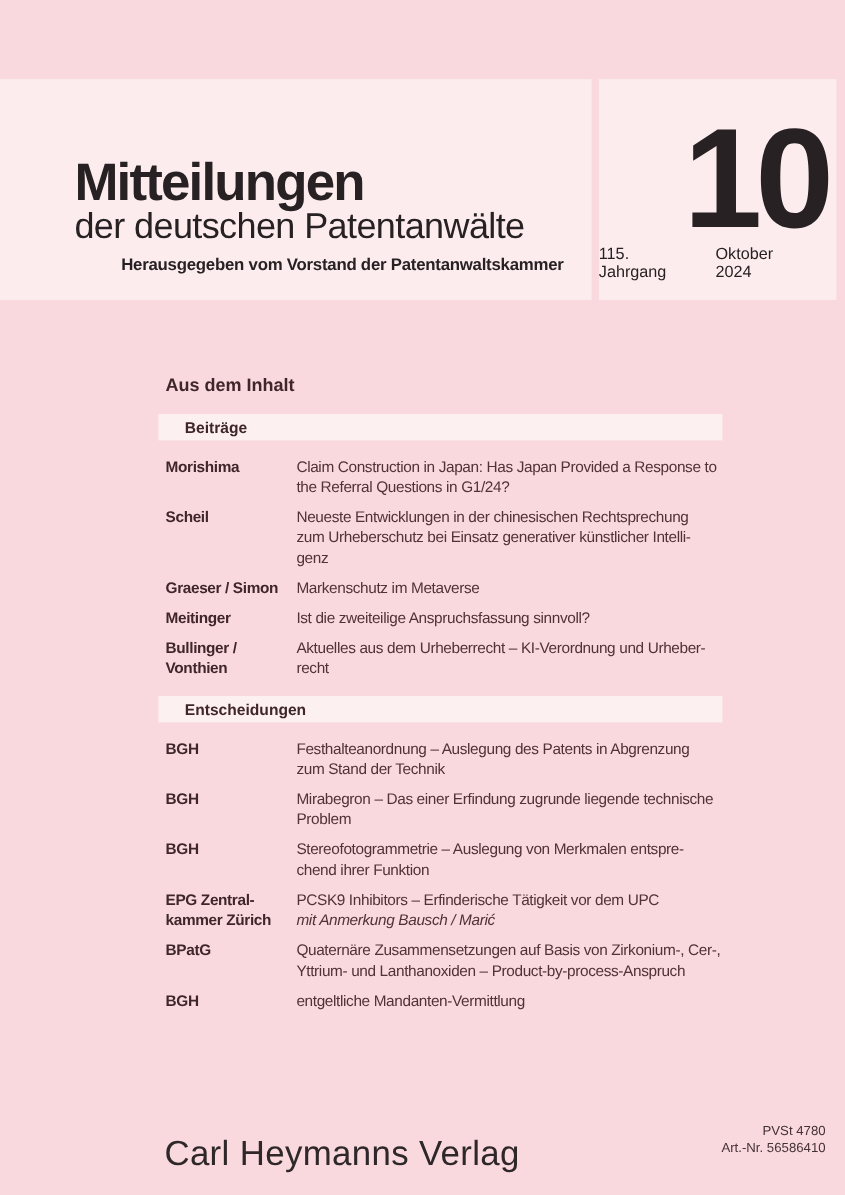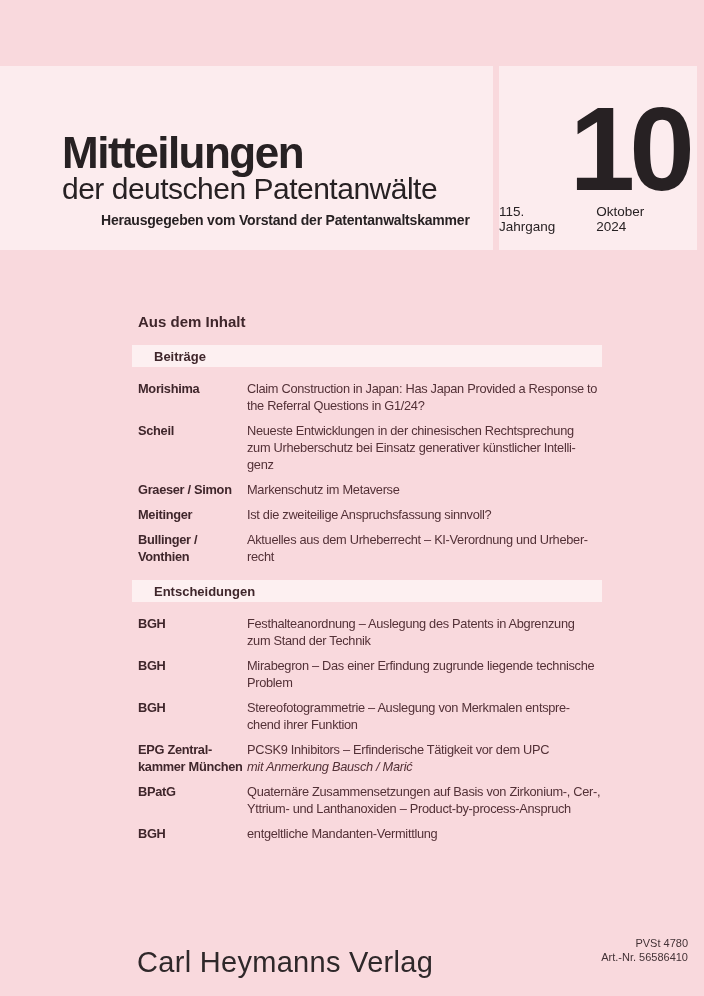--- a/index.html
+++ b/index.html
@@ -163,21 +163,21 @@
       </div>
       <div class="row">
         <div class="col-author">BGH</div>
         <div class="col-title">
           <span class="entry-title">Stereofotogrammetrie – Auslegung von Merkmalen entspre-
 chend ihrer Funktion</span>
         </div>
       </div>
       <div class="row">
         <div class="col-author">EPG Zentral-
-kammer München</div>
+kammer Zürich</div>
         <div class="col-title">
           <span class="entry-title">PCSK9 Inhibitors – Erfinderische Tätigkeit vor dem UPC</span>
           <span class="entry-note">mit Anmerkung Bausch / Marić</span>
         </div>
       </div>
       <div class="row">
         <div class="col-author">BPatG</div>
         <div class="col-title">
           <span class="entry-title">Quaternäre Zusammensetzungen auf Basis von Zirkonium-, Cer-,
 Yttrium- und Lanthanoxiden – Product-by-process-Anspruch</span>

